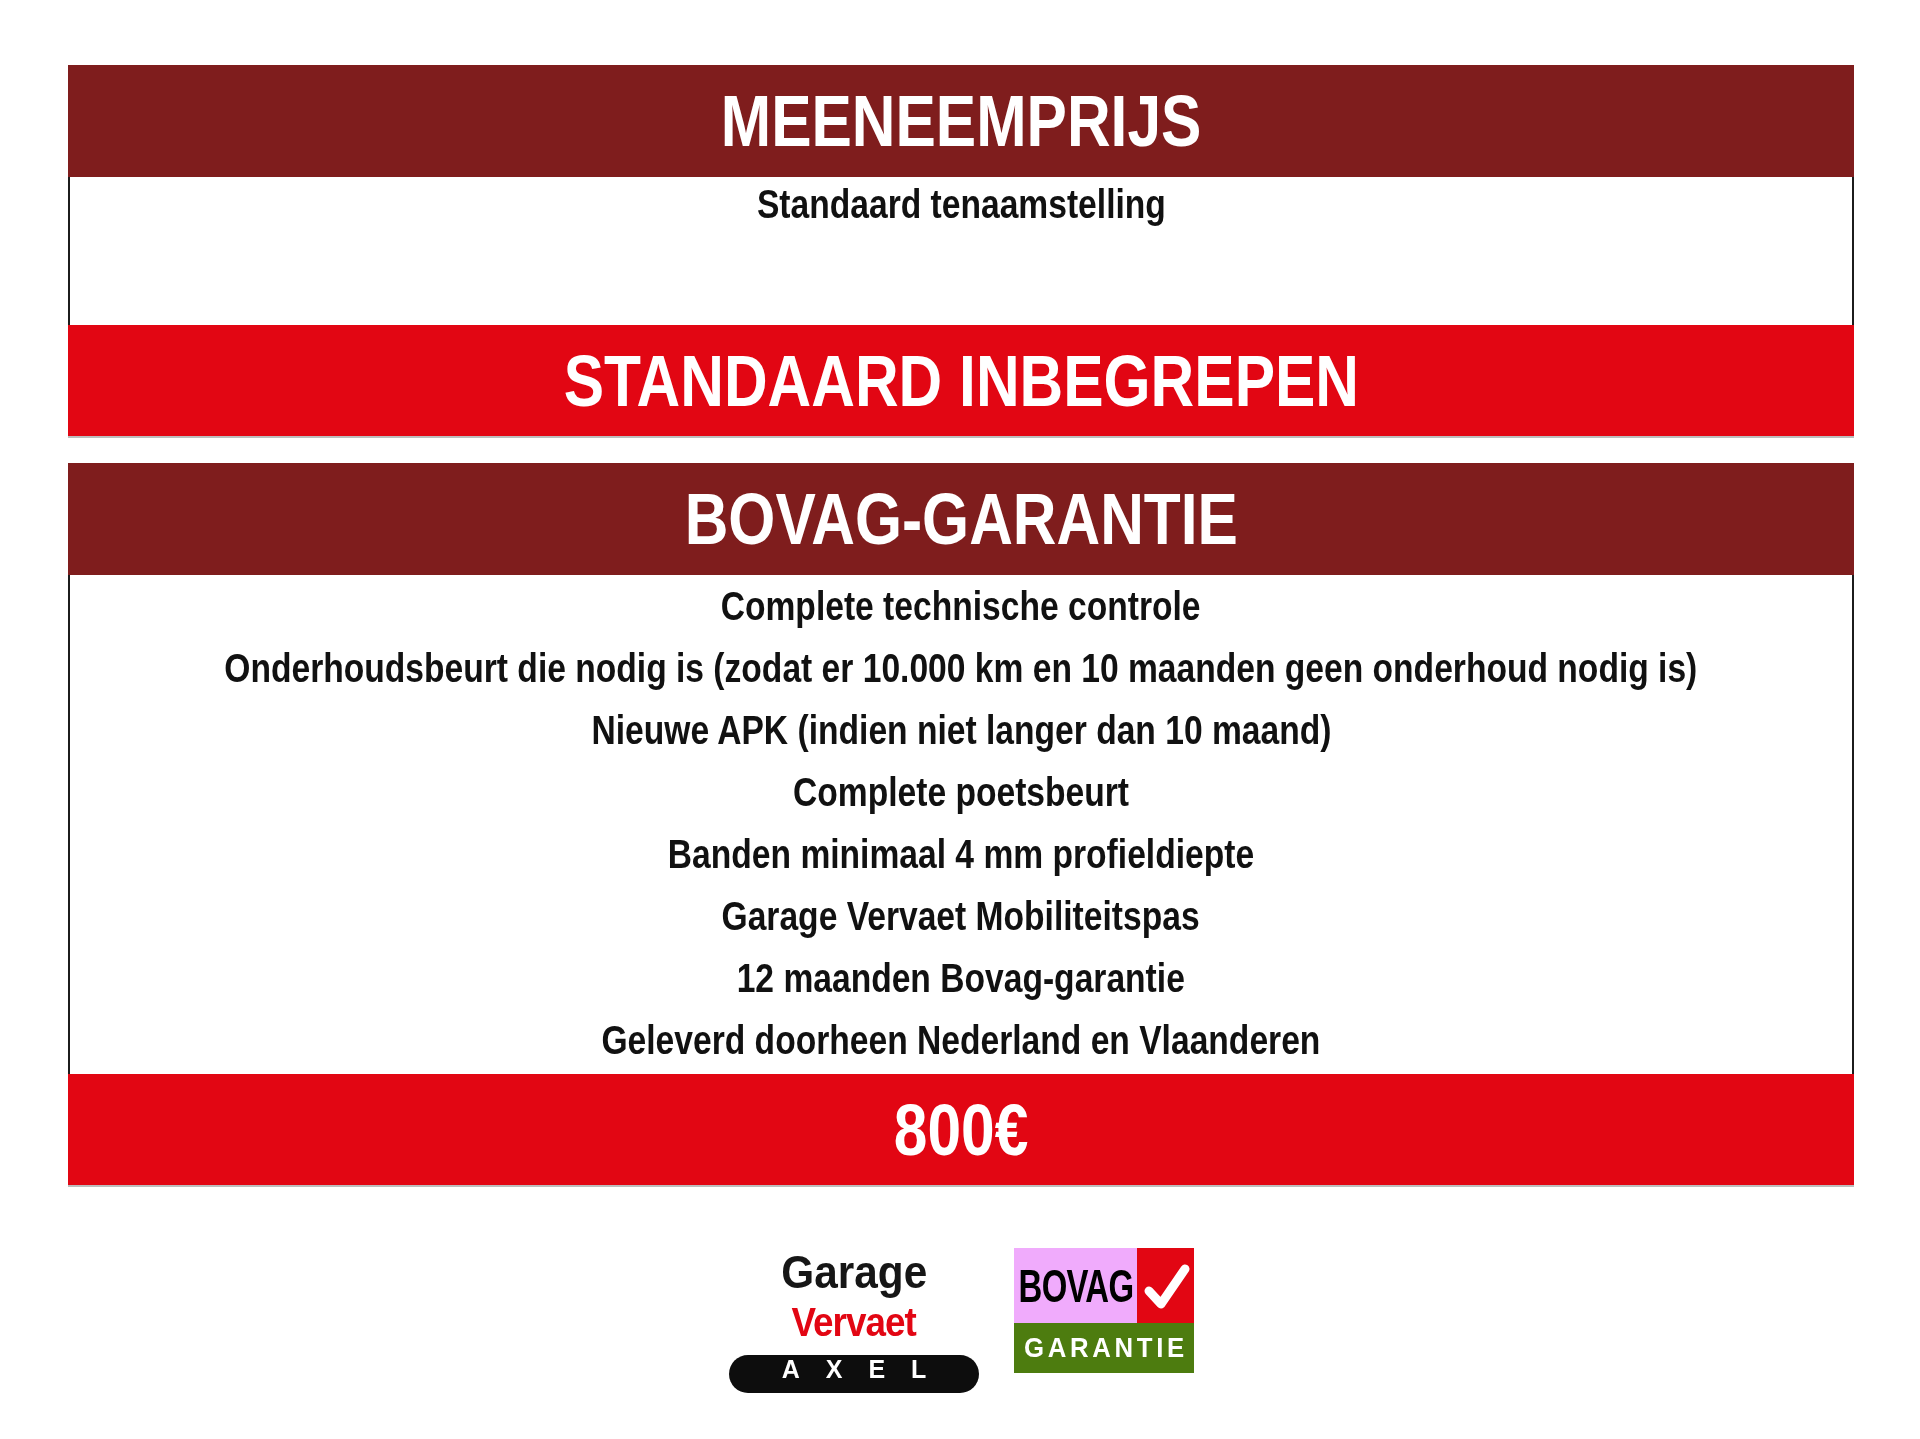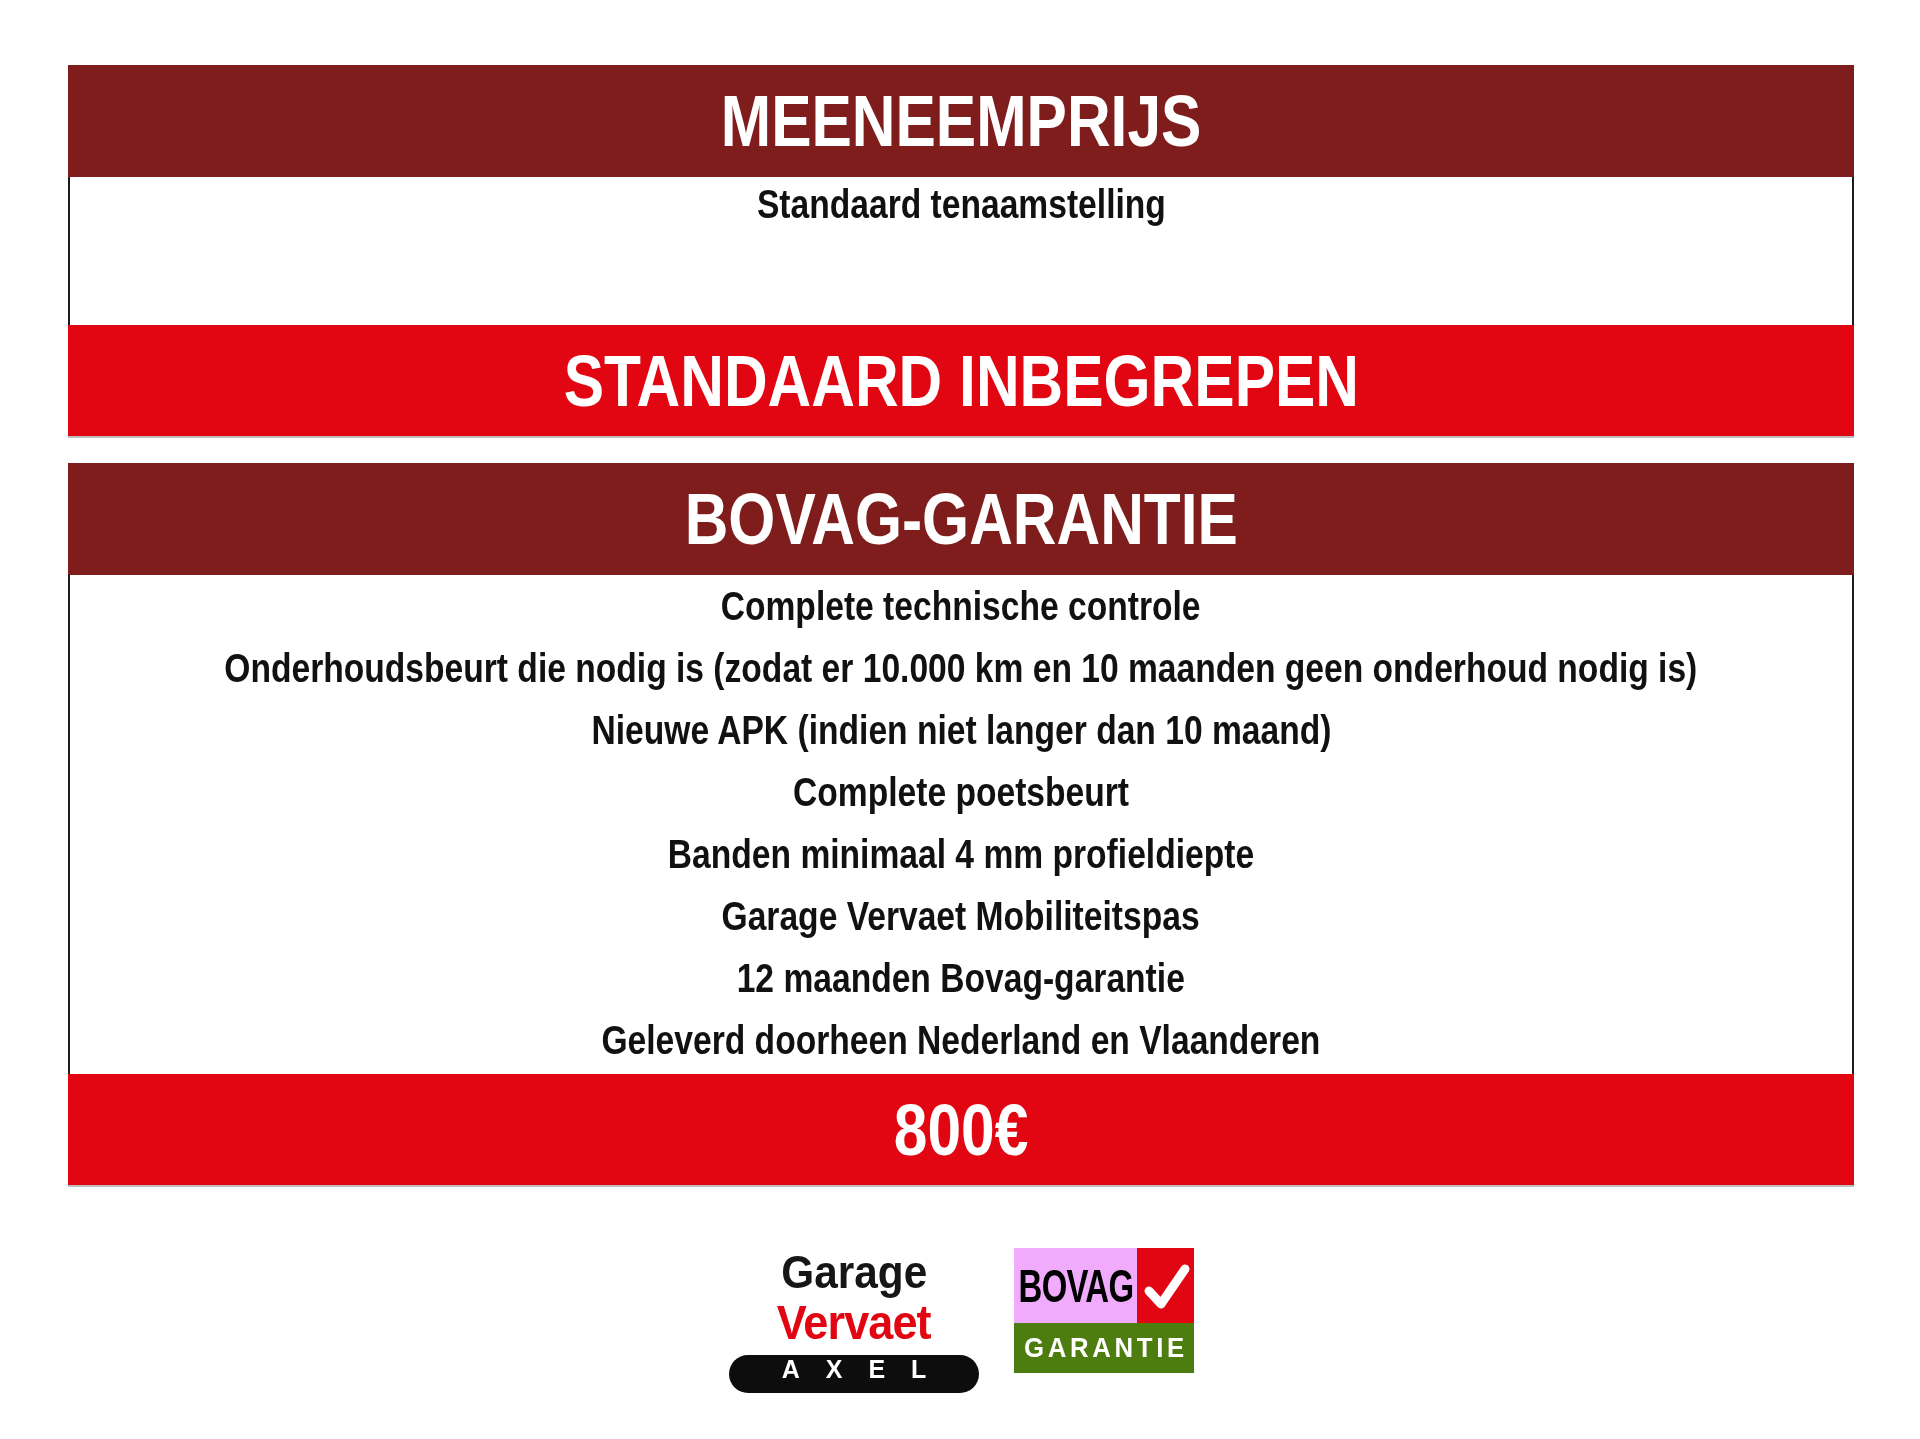--- a/index.html
+++ b/index.html
@@ -17,30 +17,30 @@
   .bar-title { color:#ffffff; font-weight:bold; font-size:72px; line-height:1; }
 
   .condense { display:inline-block; transform:scaleX(0.84); transform-origin:50% 50%; white-space:nowrap; }
   .condense-lite { display:inline-block; transform:scaleX(0.92); transform-origin:50% 50%; white-space:nowrap; }
 
   .white-area {
     background:#ffffff; box-sizing:border-box;
     border-left:2px solid #1c1c1c; border-right:2px solid #1c1c1c;
     text-align:center;
   }
-  .white1 { height:148px; display:flex; flex-direction:column; justify-content:flex-start; }
+  .white1 { height:148px; display:flex; flex-direction:row; justify-content:center; }
   .white1 .line { font-size:40px; font-weight:bold; color:#111111; line-height:54px; }
   .white2 { height:499px; display:flex; flex-direction:column; justify-content:flex-start; }
   .white2 .item { font-size:40px; font-weight:bold; color:#111111; line-height:62px; }
 
   
   .footer-logos { position:absolute; left:0; top:0; width:100%; height:100%; pointer-events:none; }
   .garage-logo { position:absolute; left:729px; top:1250px; width:250px; text-align:center; }
   .garage-word1 { font-size:46px; font-weight:bold; color:#161616; line-height:44px; }
-  .garage-word2 { font-size:49px; font-weight:bold; color:#e20613; line-height:56px; letter-spacing:-1px; }
+  .garage-word2 { font-size:40px; font-weight:bold; color:#e20613; line-height:56px; letter-spacing:-1px; }
   .axel-pill {
     margin-top:5px; background:#0d0d0d; border-radius:20px; height:38px;
     display:flex; align-items:flex-start; justify-content:center;
     color:#ffffff; font-weight:bold; font-size:25px;
     letter-spacing:26px; text-indent:26px;
   }
 
   .bovag-badge { position:absolute; left:1014px; top:1248px; width:180px; height:125px; }
   .badge-top { display:flex; height:75px; }
   .badge-yellow { background:#f0abfc; width:123px; display:flex; align-items:center; justify-content:center; }

